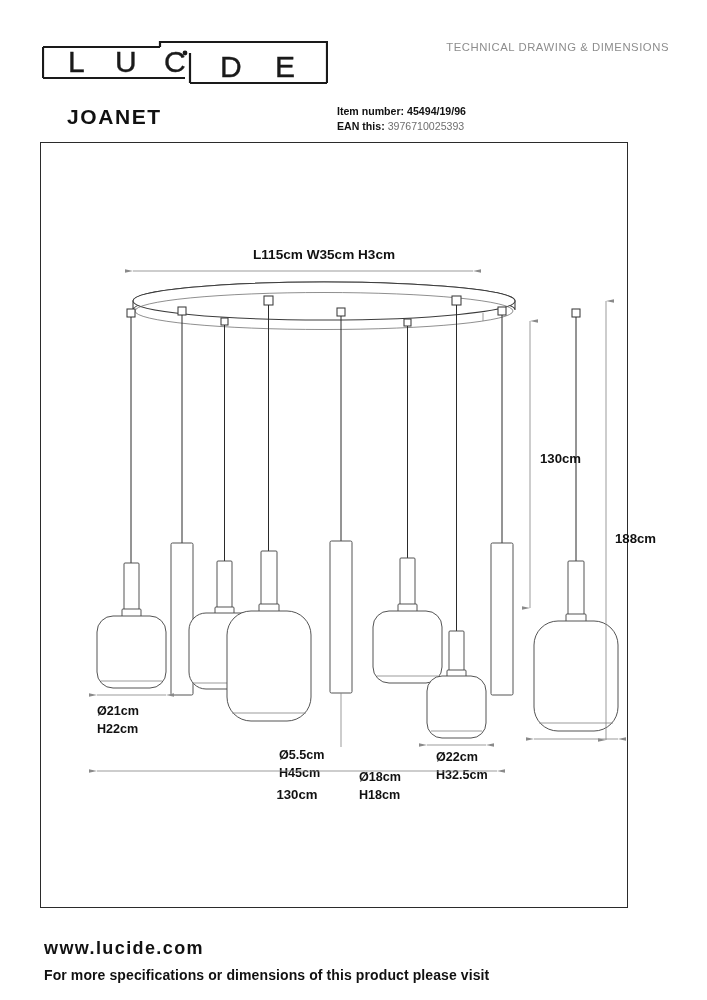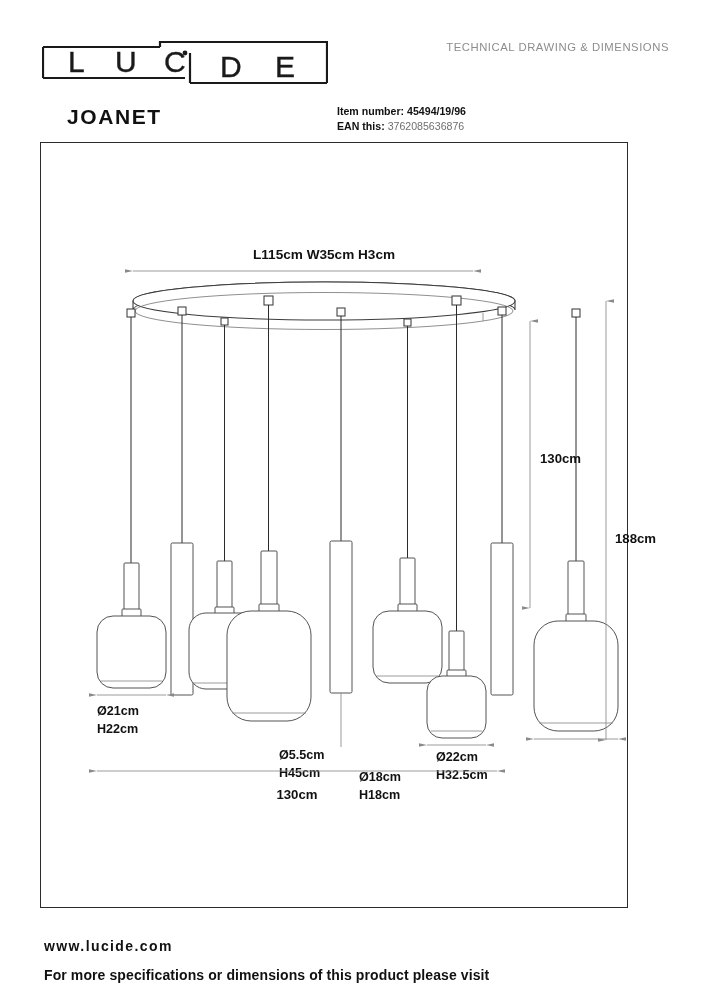--- a/index.html
+++ b/index.html
@@ -103,21 +103,21 @@
     top: 967px;
     font-size: 14px;
     font-weight: bold;
     letter-spacing: 0.1px;
     color: #111111;
   }
   .footer-line2 {
     position: absolute;
     left: 44px;
     top: 938px;
-    font-size: 14px;
+    font-size: 18px;
     font-weight: bold;
     letter-spacing: 1.4px;
     color: #111111;
   }
 </style>
 </head>
 <body>
 
 <div class="header">
 
@@ -153,21 +153,21 @@
 
 <div class="product-name">JOANET</div>
 
 <div class="meta">
   <div class="meta-row">
     <span class="meta-label">Item number:</span>
     <span class="meta-value-dark">45494/19/96</span>
   </div>
   <div class="meta-row">
     <span class="meta-label">EAN this:</span>
-    <span class="meta-value-grey">3762085636876</span>
+    <span class="meta-value-grey">3976710025393</span>
   </div>
 </div>
 
 <div class="frame">
   <svg class="drawing" viewBox="0 0 628 766" xmlns="http://www.w3.org/2000/svg">
 
     <defs>
       <marker id="arrL" markerWidth="9" markerHeight="6" refX="8" refY="3" orient="auto" markerUnits="userSpaceOnUse">
         <path d="M8,3 L0,1.2 L0,4.8 Z" fill="#8a8a8a"></path>
       </marker>

